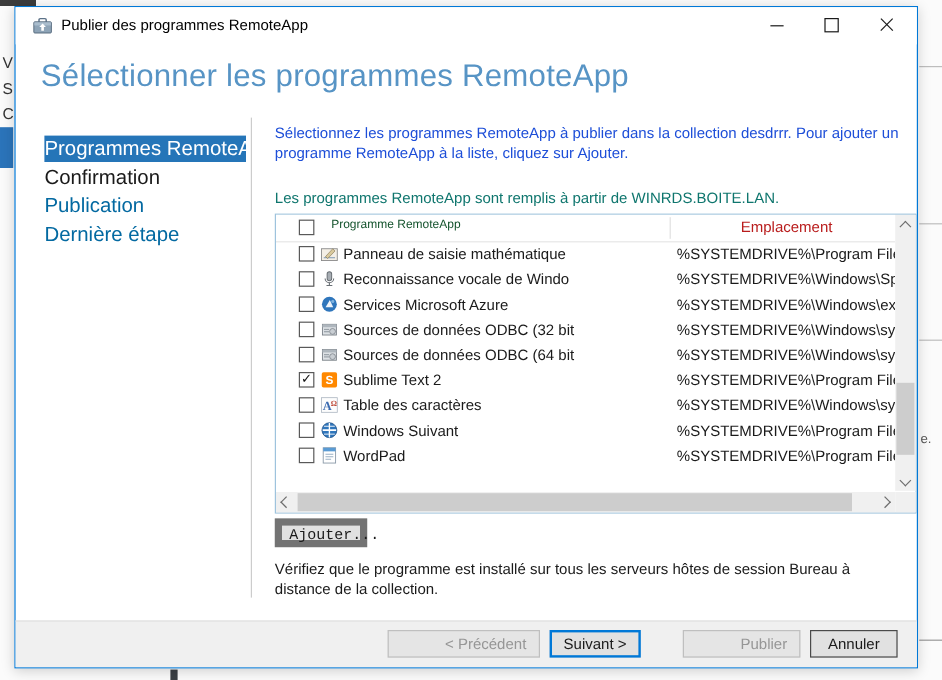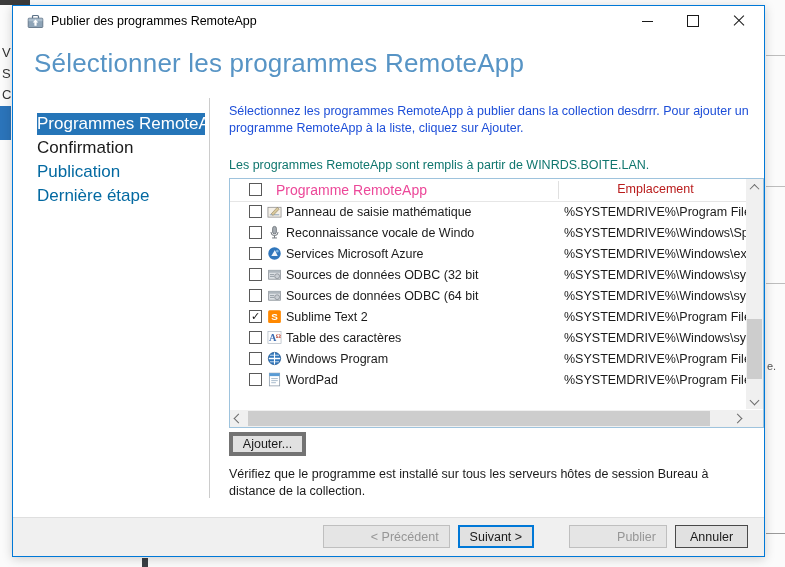--- a/index.html
+++ b/index.html
@@ -54,21 +54,21 @@
   .table{
     position:absolute;left:216px;top:172px;width:535px;height:250px;
     background:#ffffff;border:1px solid #9ec3dd;box-sizing:border-box;
   }
   .thead{position:absolute;left:0;top:0;right:17px;height:22px;background:#ffffff;border-bottom:1px solid #e6e6e6;}
   .cb{
     position:absolute;width:13px;height:13px;background:#ffffff;border:1px solid #595959;
     box-sizing:border-box;font-size:11px;line-height:11px;text-align:center;color:#111;
   }
   .thead .cb{left:19px;top:4px;}
-  .hname{position:absolute;left:46px;top:3px;font-size:14px;color:#ec4899;}
+  .hname{position:absolute;left:46px;top:3px;font-size:10px;color:#14532d;}
   .hsep{position:absolute;left:328px;top:2px;width:1px;height:18px;background:#e0e0e0;}
   .hloc{position:absolute;left:334px;top:3px;width:183px;text-align:center;font-size:12.5px;color:#b91c1c;}
 
   .tbody{position:absolute;left:0;top:23px;right:17px;bottom:18px;overflow:hidden;}
   .trow{position:relative;height:21px;}
   .trow .cb{left:19px;top:3px;}
   .picon{position:absolute;left:37px;top:2px;width:15px;height:15px;}
   .picon svg{width:15px;height:15px;display:block;}
   .pname{position:absolute;left:56px;top:3px;width:272px;font-size:12.5px;color:#1a1a1a;white-space:nowrap;overflow:hidden;}
   .ppath{position:absolute;left:334px;top:3px;width:182px;font-size:12.5px;color:#1a1a1a;white-space:nowrap;overflow:hidden;}
@@ -83,22 +83,22 @@
   .chev.down{transform:rotate(45deg);}
   .chev.left{transform:rotate(135deg);}
   .chev.right{transform:rotate(-45deg);}
   .vthumb{position:absolute;left:1px;right:1px;top:140px;height:60px;background:#cdcdcd;}
   .hthumb{position:absolute;top:1px;bottom:1px;left:18px;width:462px;background:#cdcdcd;}
   .vscroll .sbtn.b{bottom:0;}
   .hscroll .sbtn.r{right:0;top:0;}
 
   
   .btn{
-    font-family:Liberation Sans, sans-serif;font-size:12.5px;color:#1a1a1a;
-    background:#e1e1e1;border:4px solid #737373;box-sizing:border-box;
+    font-family:Liberation Mono, monospace;font-size:12.5px;color:#1a1a1a;
+    background:#e1e1e1;border:6px solid #737373;box-sizing:border-box;
   }
   .btn.add{position:absolute;left:216px;top:426px;width:77px;height:24px;}
   .verify{position:absolute;left:216px;top:460px;width:526px;font-size:12.5px;color:#1a1a1a;line-height:17px;}
 
   .footer{
     position:absolute;left:0;right:0;bottom:0;height:38px;
     background:#f0f0f0;border-top:1px solid #dfdfdf;
   }
   .footer-buttons{position:absolute;right:16px;top:7px;display:flex;gap:8px;}
   .fbtn{min-width:73px;height:23px;padding:0 10px;font-size:12.5px;
@@ -261,21 +261,21 @@
           <div class="trow">
             <span class="cb"></span>
             <span class="picon">
               <svg viewBox="0 0 16 16">
                 <circle cx="8" cy="8" r="6.6" fill="#2f76bc" stroke="#1d4f86" stroke-width="0.7"></circle>
                 <path d="M2 8 h12" stroke="#ffffff" stroke-width="1.6"></path>
                 <path d="M8 1.6 v12.8" stroke="#ffffff" stroke-width="1.2"></path>
                 <path d="M3.2 4.5 h9.6 M3.2 11.5 h9.6" stroke="#ffffff" stroke-width="0.8"></path>
               </svg>
             </span>
-            <span class="pname">Windows Program</span>
+            <span class="pname">Windows Suivant</span>
             <span class="ppath">%SYSTEMDRIVE%\Program Files\Windows Defe...</span>
           </div>
           <div class="trow">
             <span class="cb"></span>
             <span class="picon">
               <svg viewBox="0 0 16 16">
                 <rect x="2.5" y="1.2" width="11" height="13.6" fill="#ffffff" stroke="#8a99a8" stroke-width="0.8"></rect>
                 <rect x="2.5" y="1.2" width="11" height="3.2" fill="#5a9bd4"></rect>
                 <line x1="4.5" y1="7" x2="11.5" y2="7" stroke="#9ab0c4" stroke-width="0.9"></line>
                 <line x1="4.5" y1="9.2" x2="11.5" y2="9.2" stroke="#9ab0c4" stroke-width="0.9"></line>

